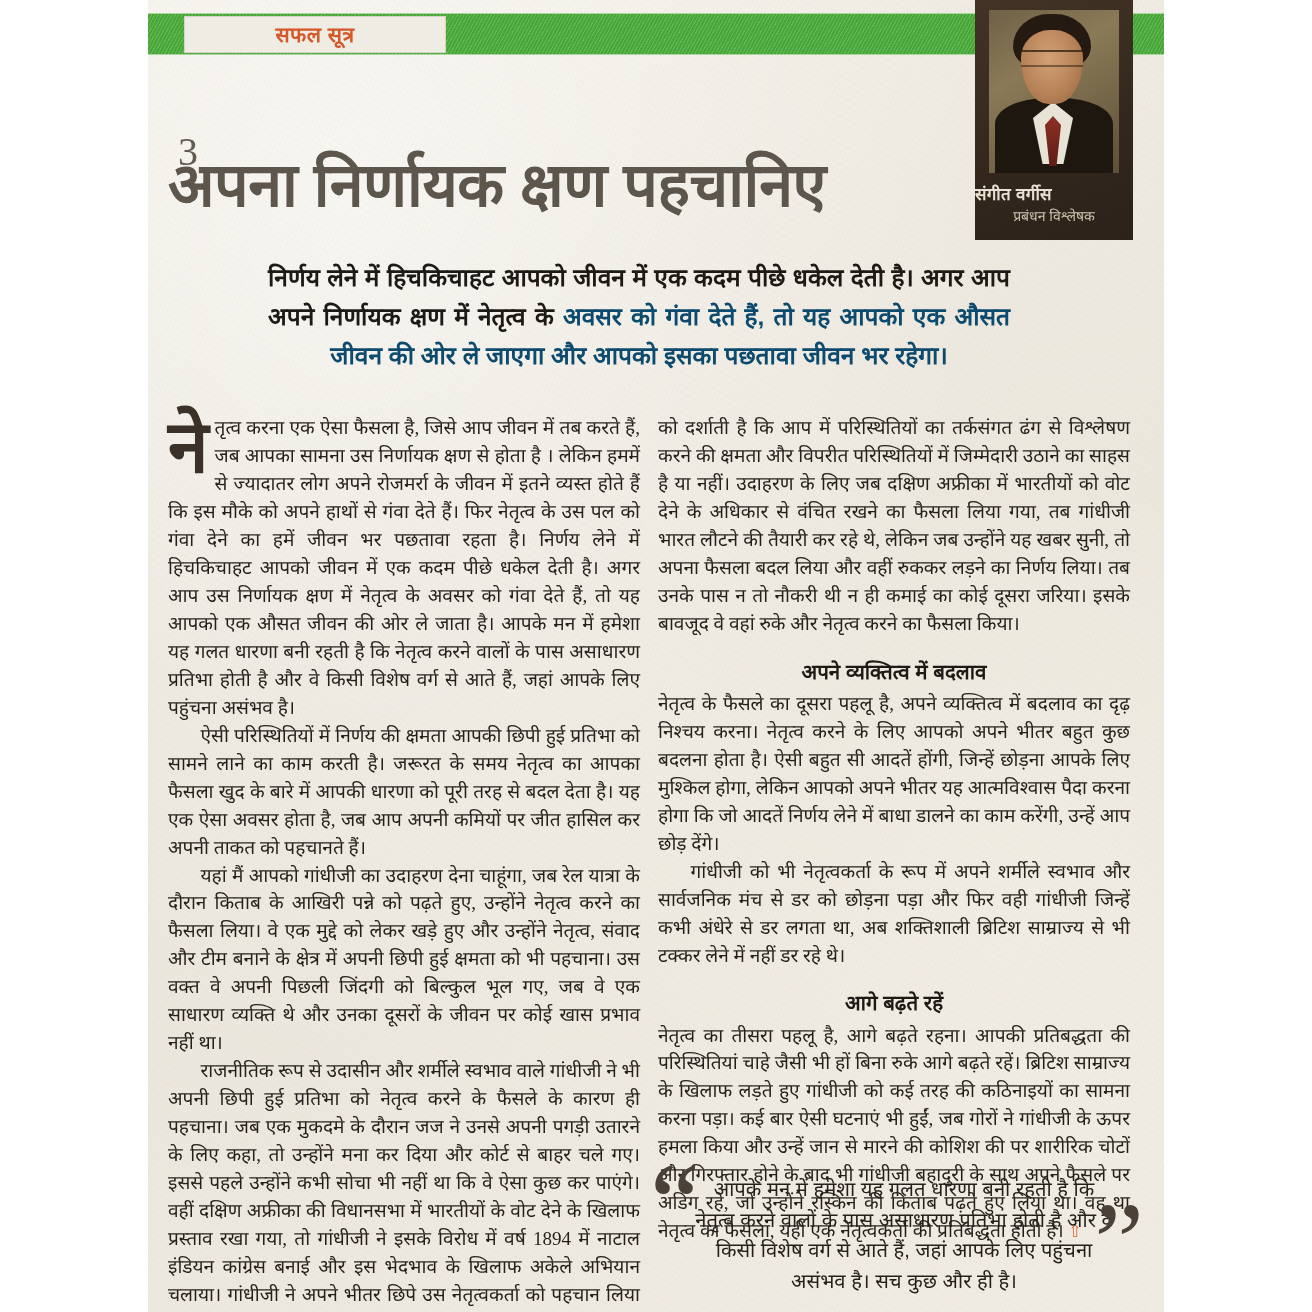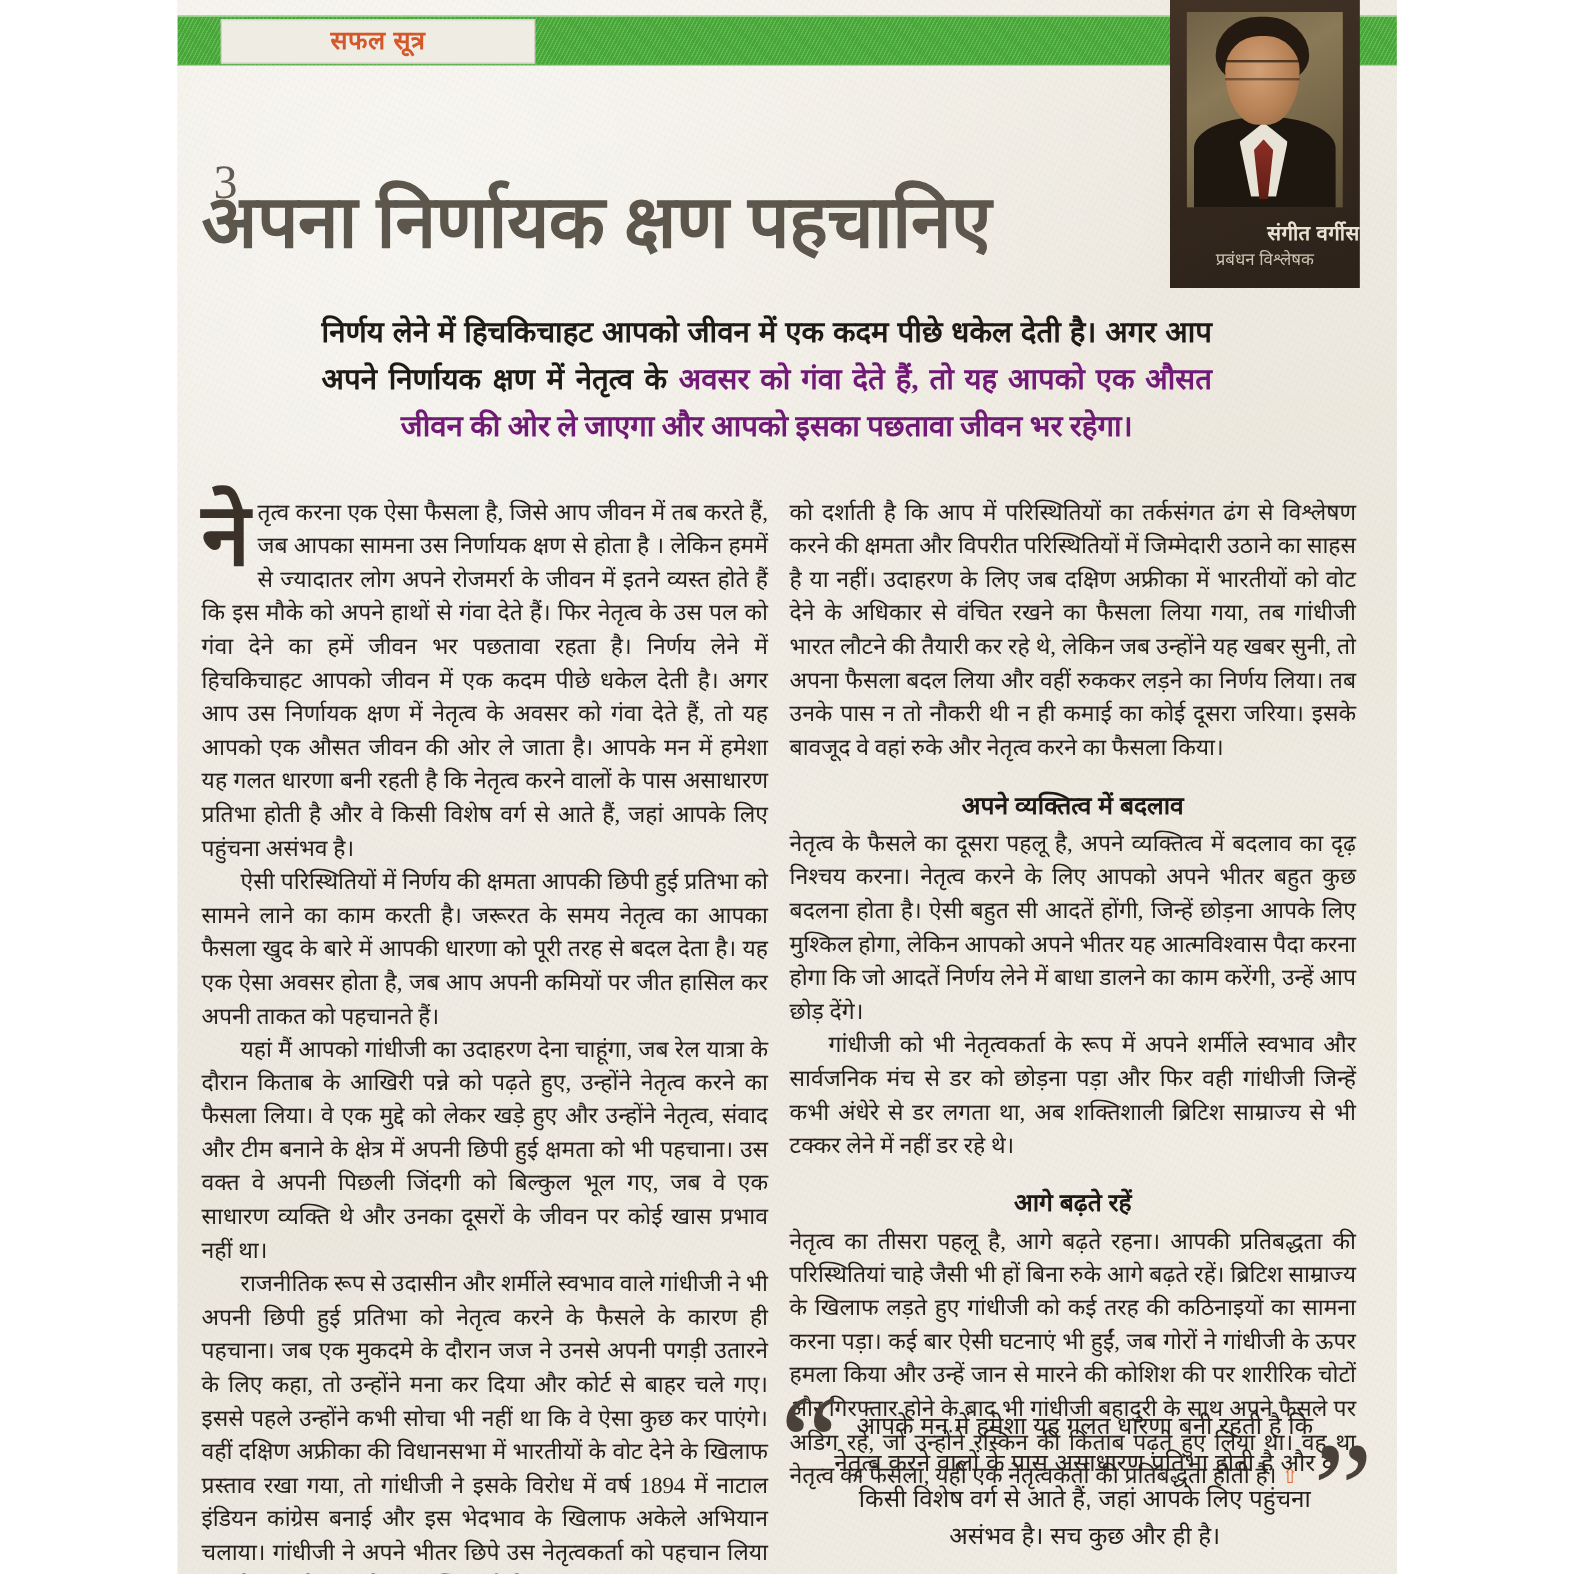--- a/index.html
+++ b/index.html
@@ -171,21 +171,21 @@
     position: absolute;
     left: 56px; top: 106px;
     width: 16px; height: 50px;
     background: linear-gradient(180deg,#8d2f24,#5e1d16);
     clip-path: polygon(50% 0, 100% 18%, 72% 100%, 28% 100%, 0 18%);
   }
   .author-name {
     position: absolute;
     left: 0; right: 0;
     top: 182px;
-    text-align: right;
+    text-align: left;
     font-family: "Liberation Sans", "DejaVu Sans", sans-serif;
     font-weight: bold;
     font-size: 17px;
     color: #e9e2d2;
     letter-spacing: .3px;
   }
   .author-role {
     position: absolute;
     left: 0; right: 0;
     top: 206px;
@@ -202,21 +202,21 @@
     top: 258px;
     width: 742px;
     font-family: "Liberation Sans", "DejaVu Sans", sans-serif;
     font-weight: bold;
     font-size: 24.5px;
     line-height: 1.60;
     color: #1d1a16;
     text-align: justify;
     text-align-last: center;
   }
-  .deck .hl { color: #701a75; font-family: Liberation Serif, serif; }
+  .deck .hl { color: #0c4a6e; }
 
   
   .col {
     position: absolute;
     top: 414px;
     width: 472px;
     font-family: "Liberation Serif", "DejaVu Serif", serif;
     font-size: 19.1px;
     line-height: 1.465;
     color: #241f1a;

